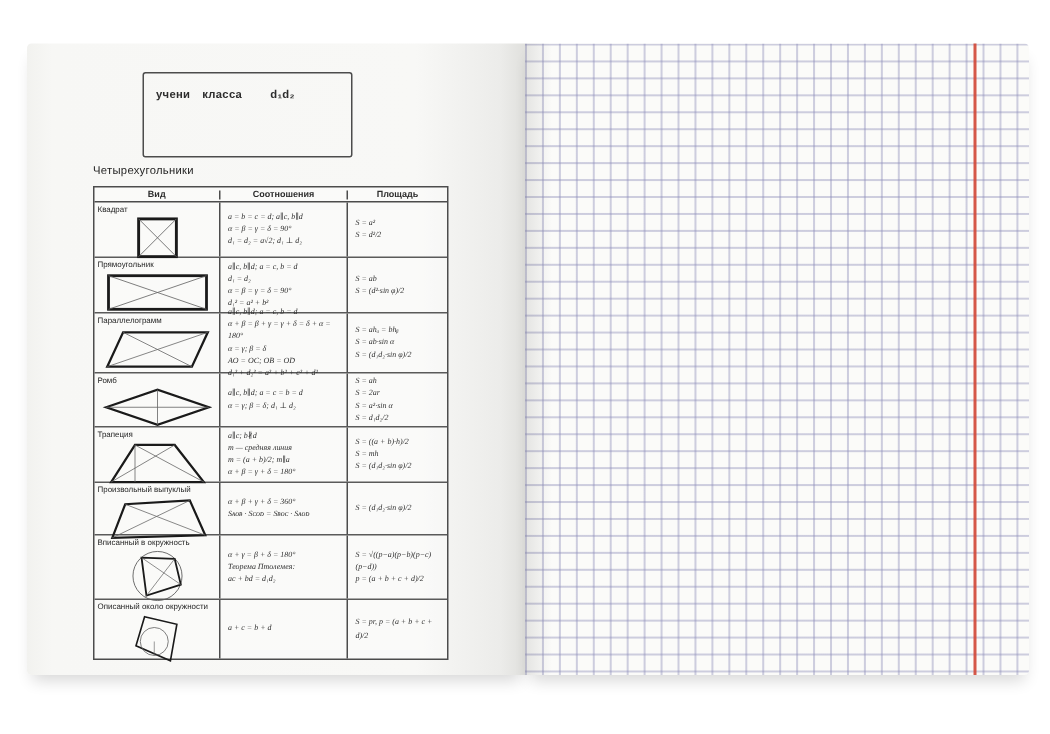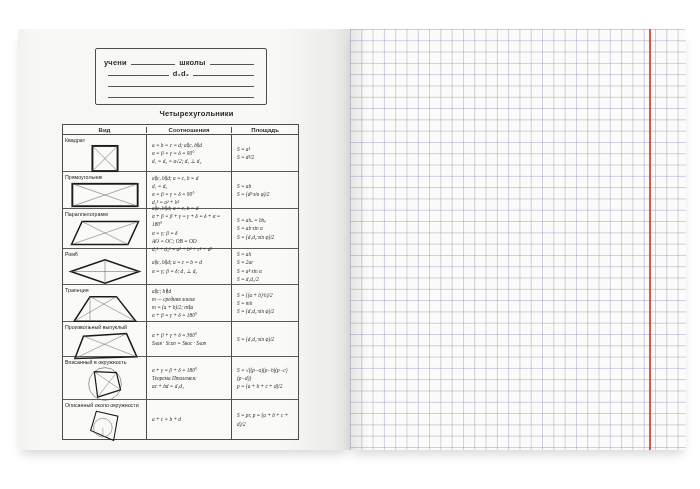--- a/index.html
+++ b/index.html
@@ -14,30 +14,30 @@
   .grid-paper{position:absolute;inset:0;border-radius:inherit;
       background-image:
         linear-gradient(to right,rgba(140,140,185,.42) 1px,transparent 1px),
         linear-gradient(to bottom,rgba(140,140,185,.42) 1px,transparent 1px);
       background-size:11.3px 11.3px;}
   .gutter-shade{position:absolute;left:0;top:0;bottom:0;width:18px;border-radius:inherit;
       background:linear-gradient(to right,rgba(70,70,70,.13),rgba(70,70,70,0));}
   .red-line{position:absolute;top:0;bottom:0;left:299px;width:1.5px;background:#d14a39;opacity:.92;}
 
   
-  .header-box{position:absolute;left:77px;top:19px;width:172px;height:57px;box-sizing:border-box;
+  .header-box{position:absolute;left:77px;top:19px;width:140px;height:57px;box-sizing:border-box;
       border:1px solid #4c4c4c;border-radius:2px;background:transparent;
-      padding:7px 8px 5px;display:flex;flex-direction:column;justify-content:space-between;}
+      padding:7px 8px 5px;display:flex;flex-direction:row;justify-content:space-between;}
   .hrow{display:flex;align-items:flex-end;height:10px;}
   .hlabel{font-size:7.5px;font-weight:700;letter-spacing:.2px;color:#2d2d2d;line-height:1;}
   .ln{flex:1;border-bottom:1px solid #555;margin:0 4px 1px;}
 
   
-  .sheet-title{position:absolute;left:60px;top:80px;width:237px;text-align:center;
-      font-size:7.5px;font-weight:700;color:#1f1f1f;letter-spacing:.2px;}
+  .sheet-title{position:absolute;left:44px;top:80px;width:237px;
+      font-size:7.5px;font-weight:400;color:#1f1f1f;letter-spacing:.2px;}
 
   
   .ref-table{position:absolute;left:44px;top:95px;width:237px;box-sizing:border-box;
       border:1px solid #4c4c4c;background:rgba(255,255,255,.35);}
   .thead{display:flex;height:9px;border-bottom:1px solid #4c4c4c;
       font-size:6px;font-weight:700;align-items:center;}
   .thead .hc{text-align:center;line-height:1;}
   .c1{width:83px;box-sizing:border-box;}
   .c2{width:85px;box-sizing:border-box;border-left:1px solid #4c4c4c;}
   .c3{flex:1;box-sizing:border-box;border-left:1px solid #4c4c4c;}
@@ -55,21 +55,21 @@
 <body>
 
 <div class="scene">
 
   <div class="page page-left">
 
     <div class="header-box">
       <div class="hrow">
         <span class="hlabel">учени</span>
         <span class="ln"></span>
-        <span class="hlabel">школы</span>
+        <span class="hlabel">класса</span>
         <span class="ln"></span>
       </div>
       <div class="hrow">
         <span class="ln"></span>
         <span class="hlabel">d₁d₂</span>
         <span class="ln"></span>
       </div>
       <div class="hrow">
         <span class="ln"></span>
       </div>

